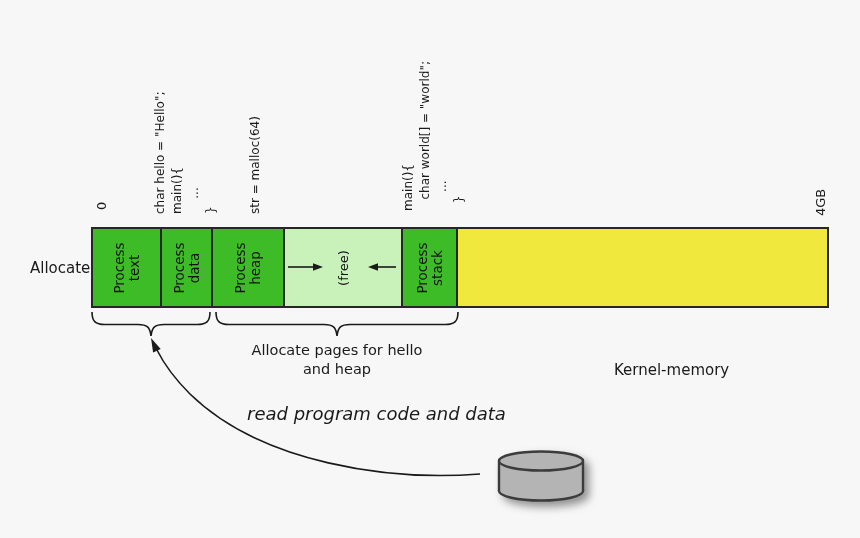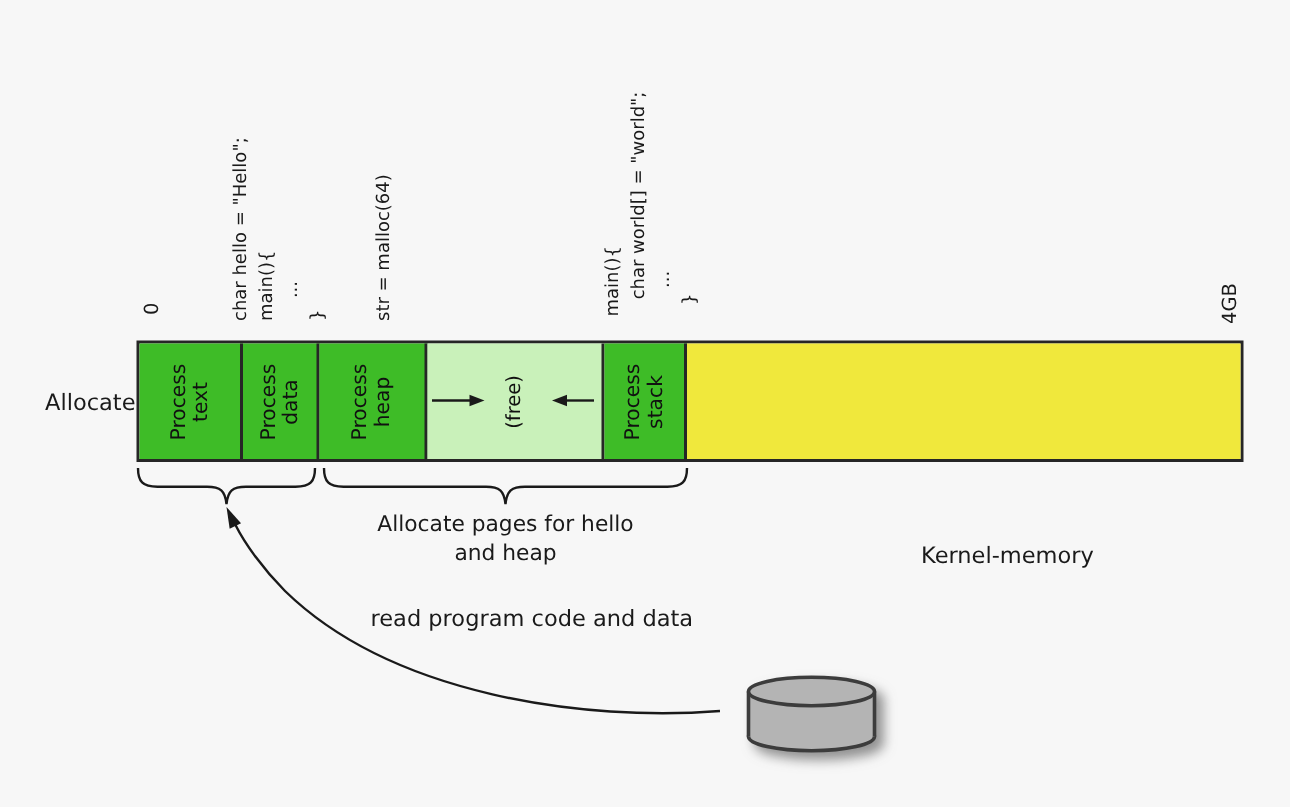--- a/index.html
+++ b/index.html
@@ -45,21 +45,21 @@
     white-space:pre;
     font-size:12px;line-height:17px;color:#1a1a1a;
   }
   .rot.axis{font-size:13px;}
 
   
   .txt{position:absolute;white-space:pre-line;}
   .virtual-label{left:30px;top:259px;font-size:15px;}
   .allocate-label{left:337px;top:341px;transform:translateX(-50%);text-align:center;
                   font-size:14.5px;line-height:19px;}
-  .read-label{left:247px;top:403px;font-size:15px;}
+  .read-label{left:247px;top:403px;font-size:18px;font-style:italic;}
   .kernel-label{left:588px;top:361px;font-size:15px;margin-left:26px;}
 
   .disk{filter:drop-shadow(5px 5px 4px rgba(60,60,60,0.55));}
 </style>
 </head>
 <body>
 
 <div class="canvas">
 
   <div class="bar">

